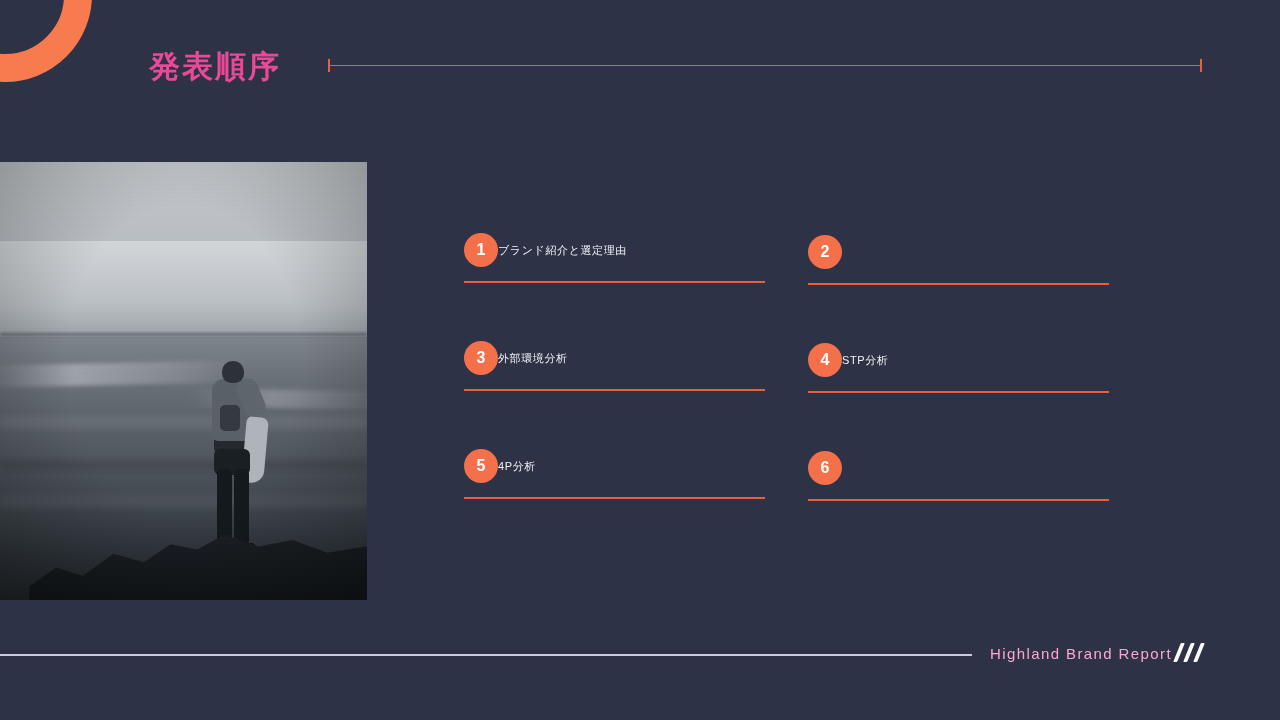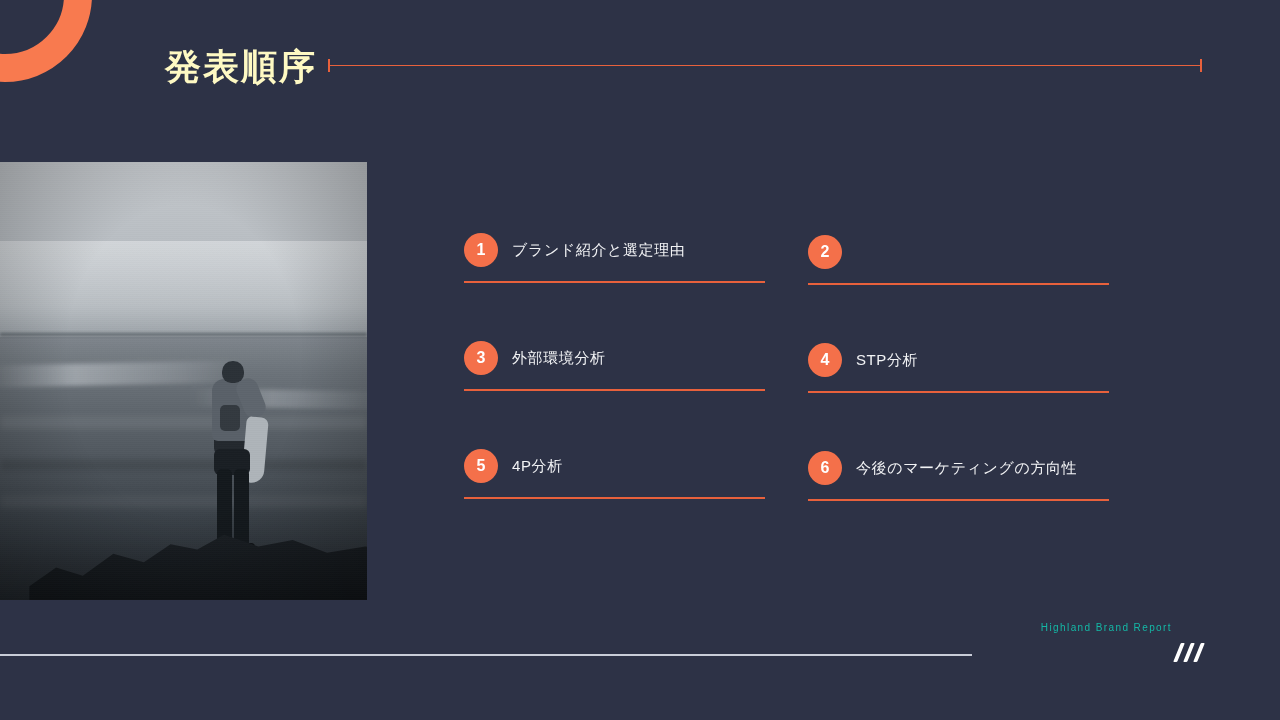--- a/index.html
+++ b/index.html
@@ -24,26 +24,26 @@
     width: 174px;
     height: 174px;
     border-radius: 50%;
     border: 28px solid #f87a4f;
     box-sizing: border-box;
   }
 
   
   .slide-title {
     position: absolute;
-    left: 165px;
+    left: 149px;
     top: 45px;
-    font-size: 36px;
+    font-size: 31px;
     font-weight: bold;
     letter-spacing: 2px;
-    color: #fef9c3;
+    color: #ec4899;
     line-height: 44px;
     white-space: nowrap;
   }
   .title-rule {
     position: absolute;
     left: 328px;
     top: 65px;
     width: 874px;
     height: 1px;
     background: #e8613c;
@@ -181,23 +181,22 @@
     background: #f4704a;
     color: #ffffff;
     font-size: 16px;
     font-weight: bold;
     display: flex;
     align-items: center;
     justify-content: center;
     line-height: 1;
   }
   .item-label {
-    margin-left: 14px;
     color: #f2f3f5;
-    font-size: 15px;
+    font-size: 11px;
     letter-spacing: 0.6px;
     white-space: nowrap;
   }
   .item-rule {
     margin-top: 11px;
     height: 2px;
     background: #e8613c;
   }
 
   
@@ -205,23 +204,23 @@
     position: absolute;
     left: 0;
     top: 654px;
     width: 972px;
     height: 2px;
     background: #c9cdd8;
   }
   .footer-text {
     position: absolute;
     right: 108px;
-    top: 622px;
-    color: #14b8a6;
-    font-size: 10px;
+    top: 645px;
+    color: #f9a8d4;
+    font-size: 15px;
     letter-spacing: 1.4px;
     white-space: nowrap;
   }
   .footer-mark {
     position: absolute;
     right: 65px;
     top: 643px;
     width: 40px;
     height: 20px;
   }
@@ -316,21 +315,20 @@
       <div class="item col-left">
         <div class="item-head">
           <div class="item-num">5</div>
           <div class="item-label">4P分析</div>
         </div>
         <div class="item-rule"></div>
       </div>
       <div class="item col-right">
         <div class="item-head">
           <div class="item-num">6</div>
-          <div class="item-label">今後のマーケティングの方向性</div>
         </div>
         <div class="item-rule"></div>
       </div>
     </div>
 
   </div>
 
   <div class="footer-line"></div>
   <div class="footer-text">Highland Brand Report</div>
   <div class="footer-mark">

